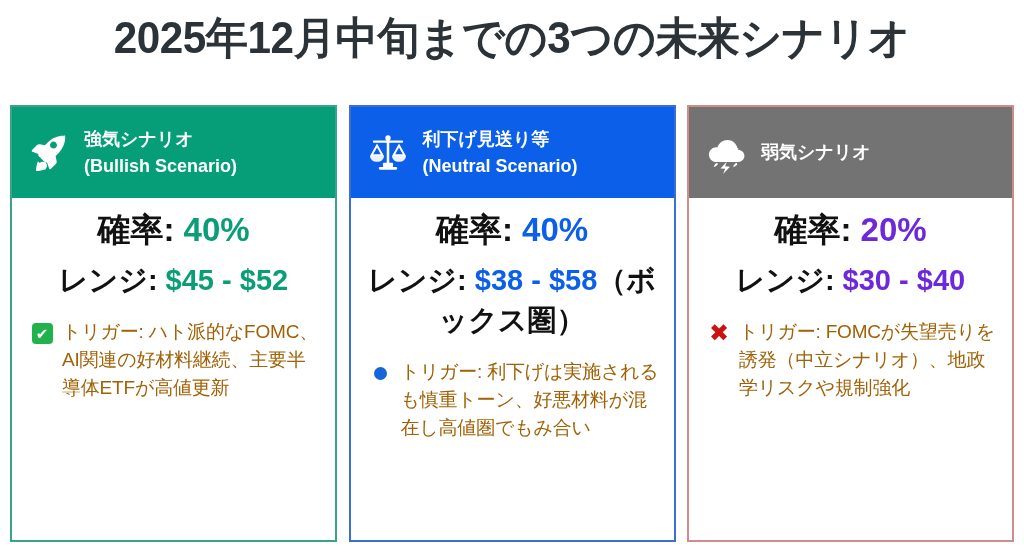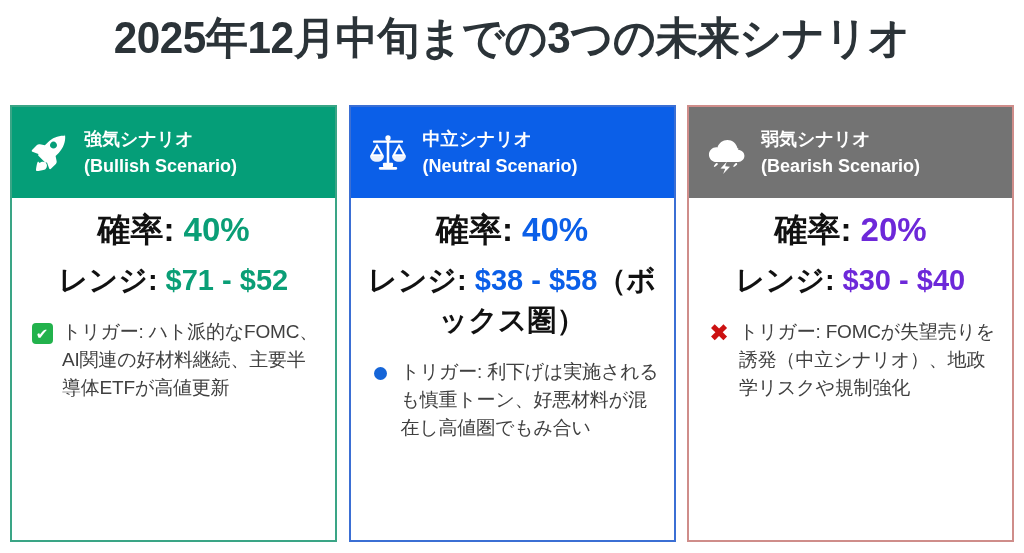--- a/index.html
+++ b/index.html
@@ -156,21 +156,21 @@
   }
   .mark-cross {
     color: #CC1111;
     font-size: 24px;
     line-height: 24px;
     font-weight: 700;
   }
   .trigger-text {
     font-size: 19px;
     line-height: 28px;
-    color: #404040;
+    color: #a16207;
     font-weight: 400;
     letter-spacing: -0.2px;
   }
 </style>
 </head>
 <body>
 
 <div class="page-title">2025年12月中旬までの3つの未来シナリオ</div>
 
 <div class="deck">
@@ -190,21 +190,21 @@
         <span class="line2">(Bullish Scenario)</span>
       </span>
     </div>
     <div class="card-body">
       <div class="stat prob">
         <span>確率:</span>
         <span class="val">40%</span>
       </div>
       <div class="stat range">
         <span>レンジ:</span>
-        <span class="val">$71 - $52</span><span class="suffix"></span>
+        <span class="val">$45 - $52</span><span class="suffix"></span>
       </div>
       <div class="trigger">
         <span class="trigger-mark">
           <span class="mark-check">✔</span>
         </span>
         <span class="trigger-text">トリガー: ハト派的なFOMC、AI関連の好材料継続、主要半導体ETFが高値更新</span>
       </div>
     </div>
   </div>
 
@@ -219,21 +219,21 @@
             <rect x="14" y="39.2" width="20" height="3" rx="1.2"></rect>
             <rect x="18.5" y="34.5" width="11" height="4.8" rx="1"></rect>
             <path d="M12 13.6 4.4 27.2h15.2zM12 17.9l4.1 7.4H7.9z"></path>
             <path d="M4.4 27.2c0 3.6 3.4 6.4 7.6 6.4s7.6-2.8 7.6-6.4z" opacity="0.92"></path>
             <path d="M36 13.6 28.4 27.2h15.2zM36 17.9l4.1 7.4h-8.2z"></path>
             <path d="M28.4 27.2c0 3.6 3.4 6.4 7.6 6.4s7.6-2.8 7.6-6.4z" opacity="0.92"></path>
           </g>
         </svg>
       </span>
       <span class="head-text">
-        <span class="line1">中立シナリオ</span>
+        <span class="line1">利下げ見送り等</span>
         <span class="line2">(Neutral Scenario)</span>
       </span>
     </div>
     <div class="card-body">
       <div class="stat prob">
         <span>確率:</span>
         <span class="val">40%</span>
       </div>
       <div class="stat range">
         <span>レンジ:</span>
@@ -255,21 +255,20 @@
           <g fill="#ffffff">
             <path d="M37.4 18.7c-.3 0-.6 0-.9.1C35.4 13.6 30.9 9.8 25.5 9.8c-5.1 0-9.4 3.4-10.8 8.1-.4-.1-.9-.1-1.3-.1-4.4 0-8 3.6-8 8s3.6 8 8 8h24c3.7 0 6.7-3 6.7-6.7s-3-6.4-6.7-6.4z"></path>
             <path d="M24.8 33.6 18 40.9l5.1.3-2.2 5.6 7.4-7.9-5.2-.4z"></path>
             <path d="M12.6 35.6c-.6.8-1.4 2-1.8 2.7-.3.6.4 1.2 1 .8.7-.4 1.9-1.3 2.6-1.9.7-.6.8-1.5.3-2-.5-.5-1.4-.4-2.1.4z"></path>
             <path d="M33.8 35.6c-.6.8-1.4 2-1.8 2.7-.3.6.4 1.2 1 .8.7-.4 1.9-1.3 2.6-1.9.7-.6.8-1.5.3-2-.5-.5-1.4-.4-2.1.4z"></path>
           </g>
         </svg>
       </span>
       <span class="head-text">
         <span class="line1">弱気シナリオ</span>
-        <span class="line2">(Bearish Scenario)</span>
       </span>
     </div>
     <div class="card-body">
       <div class="stat prob">
         <span>確率:</span>
         <span class="val">20%</span>
       </div>
       <div class="stat range">
         <span>レンジ:</span>
         <span class="val">$30 - $40</span><span class="suffix"></span>

